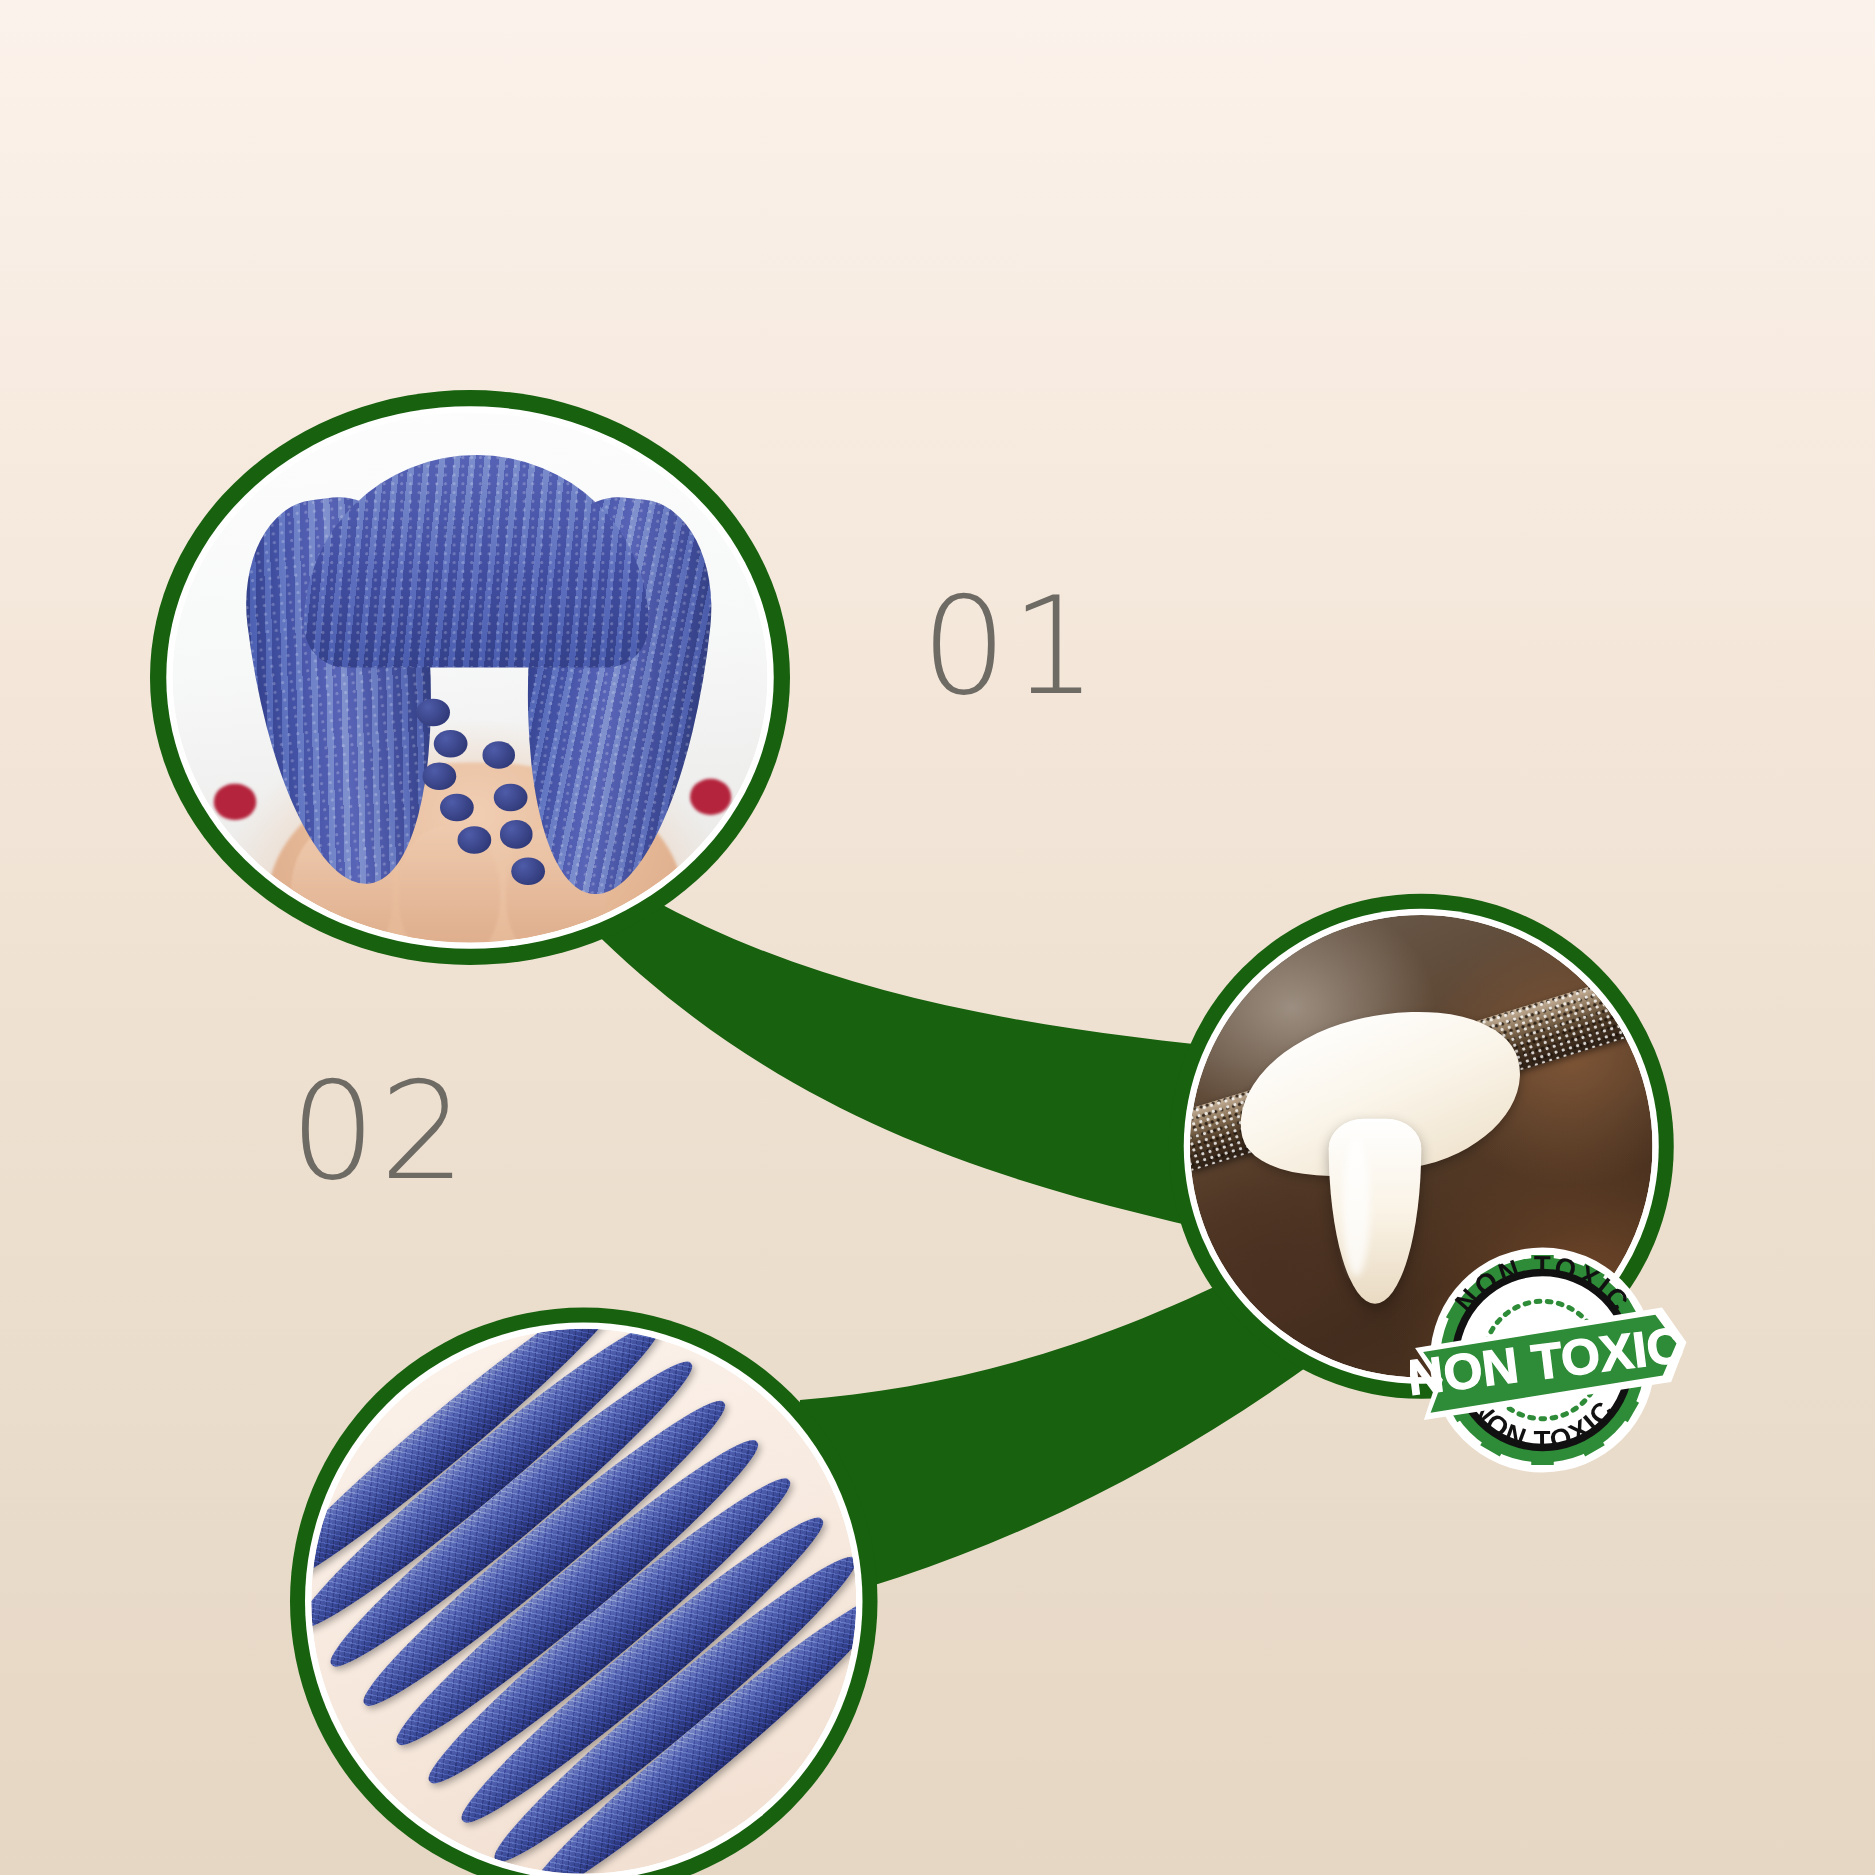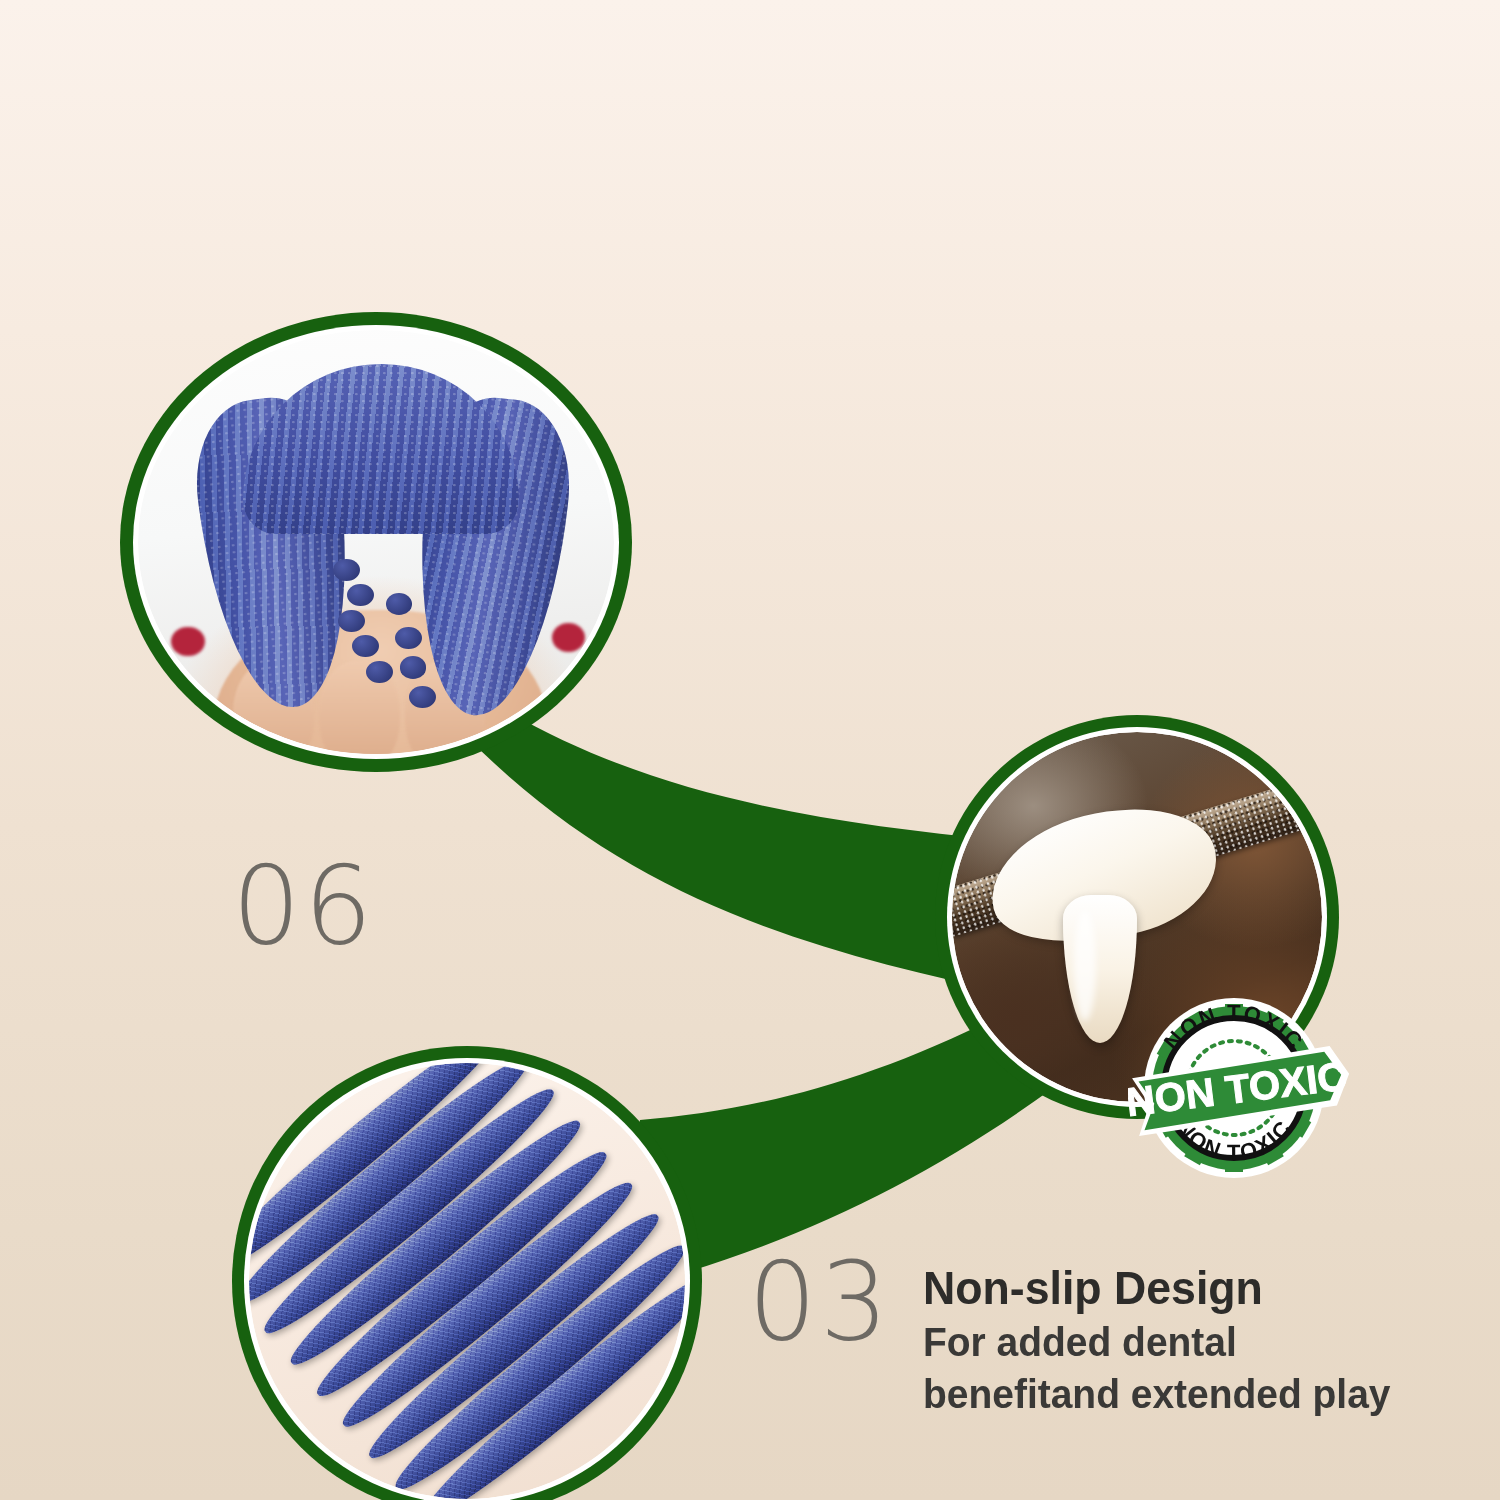--- a/index.html
+++ b/index.html
@@ -265,28 +265,21 @@
     </text>
 
     <g transform="rotate(-7 106 100)">
       <path d="M 6 78 L 206 70 L 222 100 L 206 130 L 6 136 L 20 106 Z" fill="#ffffff"></path>
       <path d="M 12 82 L 200 75 L 214 100 L 200 124 L 12 131 L 25 106 Z" fill="#2E8B37"></path>
       <text x="108" y="115" text-anchor="middle" font-family="'Liberation Sans',sans-serif" font-size="40" font-weight="bold" fill="#ffffff" stroke="#ffffff" stroke-width="1" letter-spacing="0">NON TOXIC</text>
     </g>
   </svg>
 
   <div class="feat" id="f1">
+    <div class="num">01</div>
   </div>
 
   <div class="feat" id="f2">
-    <div class="num">06</div>
-  </div>
-
-  <div class="feat" id="f3">
-    <div class="num">03</div>
-    <div class="ftxt">
-      <div class="fh">Non-slip Design</div>
-      <div class="fs">For added dental</div>
-      <div class="fs">benefitand extended play</div>
-    </div>
-  </div>
+    <div class="num">02</div>
+  </div>
+
 
 </div>
 
 </body></html>

